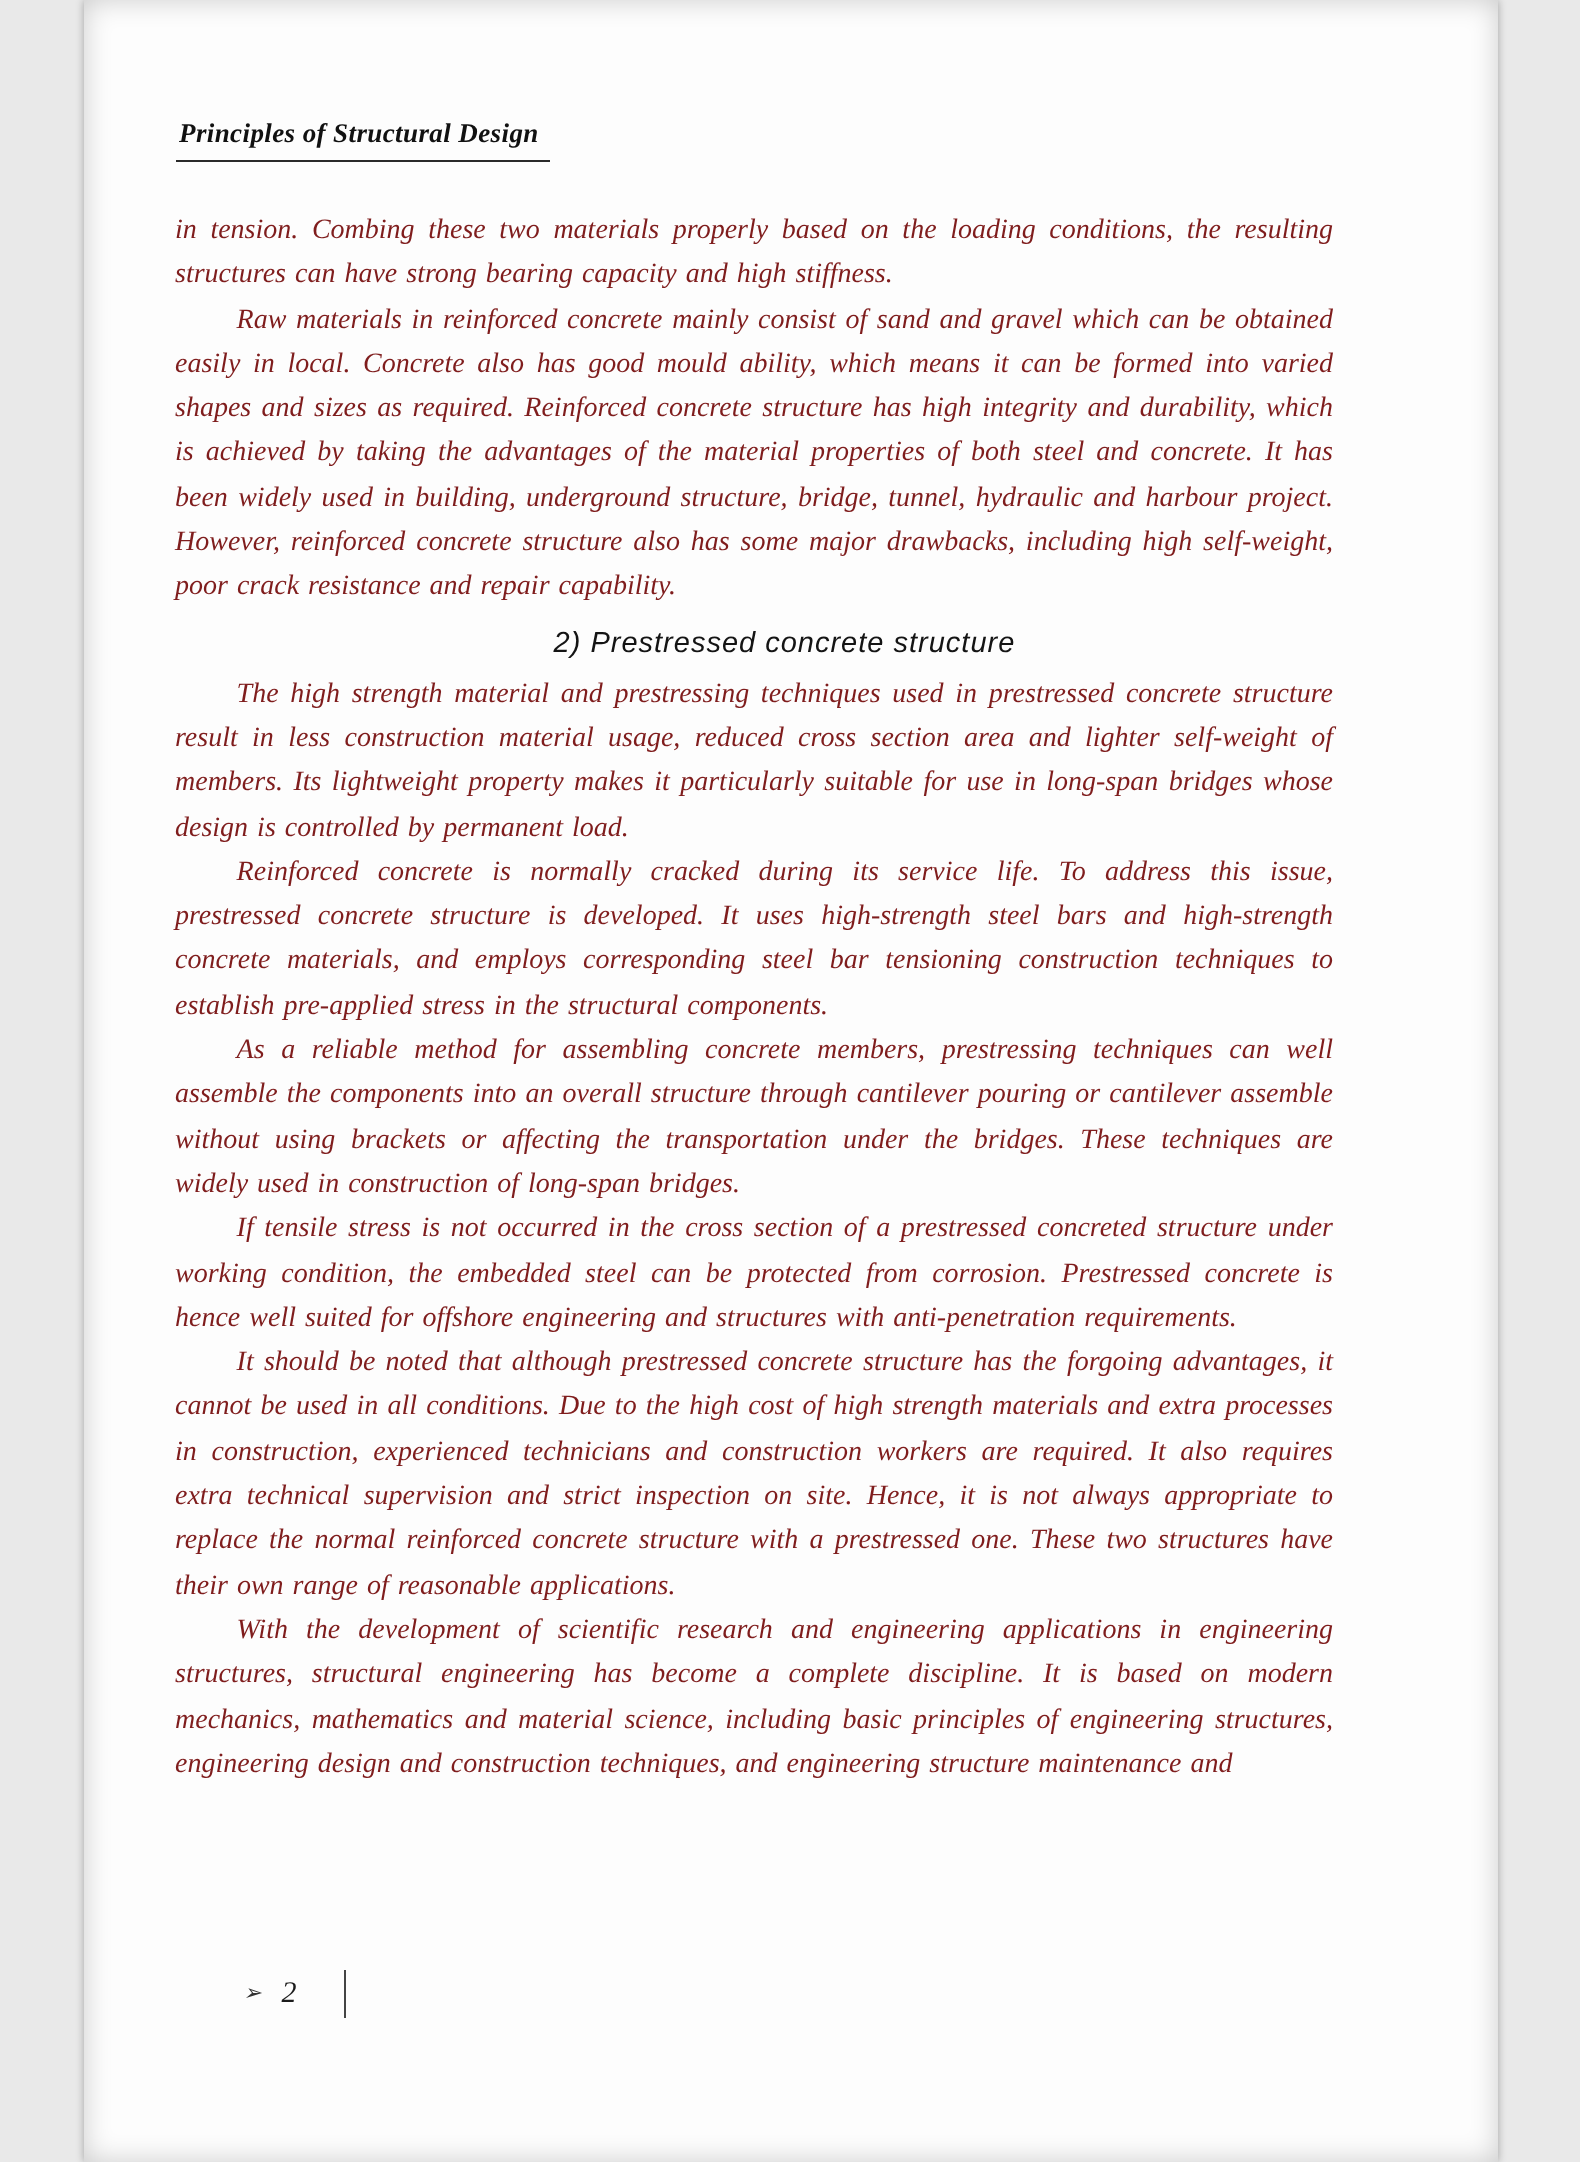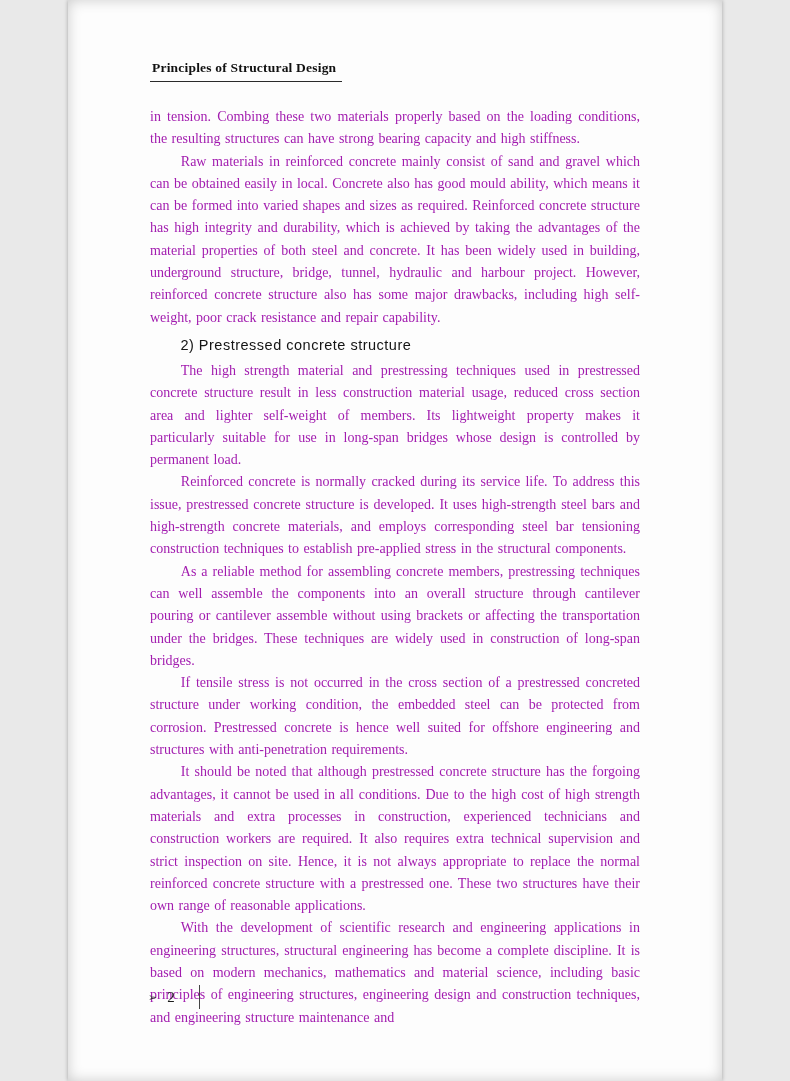--- a/index.html
+++ b/index.html
@@ -3,61 +3,63 @@
 <meta charset="utf-8">
 <style>
   html, body {
     margin: 0;
     padding: 0;
     background: #e9e9e9;
     font-family: "Liberation Serif", "DejaVu Serif", serif;
   }
   .page {
     position: relative;
-    width: 654px;
+    width: 707px;
     height: 1081px;
     margin: 0 auto;
     background: #fdfdfd;
     box-shadow: inset 0 0 14px rgba(0,0,0,0.20), 0 0 4px rgba(0,0,0,0.3);
     box-sizing: border-box;
-    padding: 58px 82px 0 82px;
+    padding: 58px 82px 0 46px;
     color: #1c1c1c;
     overflow: hidden;
+    font-style: italic;
   }
   .running-header {
     display: inline-block;
     font-size: 13.5px;
     font-weight: bold;
     letter-spacing: 0.2px;
     color: #111;
     border-bottom: 1.5px solid #2a2a2a;
     padding: 0 6px 5px 2px;
   }
   main {
     margin-top: 24px;
   }
   p.para {
     margin: 0;
     font-size: 14px;
     line-height: 22.3px;
     text-align: justify;
     text-justify: inter-word;
     word-spacing: 1px;
-    color: #a21caf;
+    color: #7f1d1d;
   }
   p.para.indent { text-indent: 2.2em; }
   h2.subheading {
     margin: 5px 0 4px 0;
     padding-left: 2.1em;
     font-family: "Liberation Sans", "DejaVu Sans", sans-serif;
     font-size: 14.5px;
     font-weight: 500;
     letter-spacing: 0.5px;
     color: #141414;
     line-height: 22px;
+    text-align: center;
   }
   footer.page-footer {
     position: absolute;
     left: 80px;
     bottom: 72px;
     display: flex;
     align-items: center;
     gap: 10px;
     font-size: 15px;
     color: #222;

